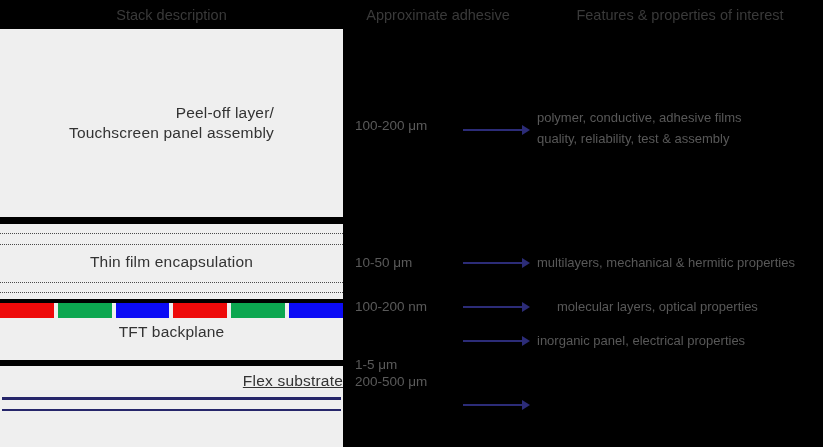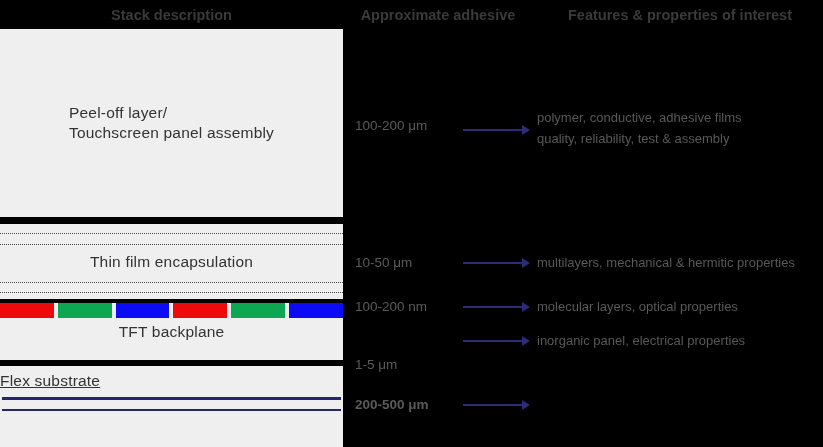--- a/index.html
+++ b/index.html
@@ -5,73 +5,73 @@
   html,body{margin:0;padding:0;background:#000;}
   .canvas{
     position:relative;width:823px;height:447px;overflow:hidden;
     background:var(--bg,#000);
     font-family:"Liberation Sans",sans-serif;
     -webkit-font-smoothing:antialiased;
   }
   
   .hdr{
     position:absolute;top:5px;height:20px;line-height:20px;
-    font-size:14.5px;font-weight:bold;color:var(--header-text,#3a3a3a);
+    font-size:14.5px;font-weight:normal;color:var(--header-text,#3a3a3a);
     text-align:center;white-space:nowrap;
   }
   .hdr-stack{left:0;width:343px;}
   .hdr-thickness{left:348px;width:180px;}
   .hdr-features{left:557px;width:246px;}
 
   
   .layer{position:absolute;left:0;width:343px;background:var(--box,#efefef);}
   .layer-peel{top:29px;height:188px;display:flex;align-items:center;justify-content:center;}
   .layer-encap{top:224px;height:75px;display:flex;align-items:center;justify-content:center;}
   .layer-tft{top:303px;height:57px;}
   .layer-flex{top:366px;height:81px;}
 
   .layer-label{
-    font-size:15.5px;color:var(--label-text,#333);text-align:left;
+    font-size:15.5px;color:var(--label-text,#333);text-align:right;
     line-height:20px;letter-spacing:.2px;
   }
   .tft-label{position:absolute;left:0;right:0;top:0;bottom:0;display:flex;align-items:center;justify-content:center;}
   .flex-label{position:absolute;left:0;right:0;top:5px;text-decoration:underline;}
 
   .dotted{position:absolute;left:0;right:0;height:0;border-top:1px dotted var(--dotted-line,#4a4a4a);}
   .dot1{top:9px;} .dot2{top:20px;} .dot3{top:58px;} .dot4{top:68px;}
 
   .subpixels{position:absolute;top:0;left:0;right:0;height:15px;display:flex;gap:4px;}
   .subpixel{flex:1;height:100%;}
 
   .substrate-line{position:absolute;left:2px;right:2px;background:var(--substrate-line,#26266a);}
   .sline1{top:31px;height:3px;}
   .sline2{top:43px;height:2px;}
 
   
   .thickness{
     position:absolute;left:355px;height:16px;line-height:16px;
     font-size:13.5px;color:var(--thickness-text,#5a5a5a);white-space:nowrap;
   }
-  .t1{top:118px;} .t2{top:255px;} .t3{top:299px;} .t4{top:333px;margin-top:24px;} .t5{top:397px;font-weight:bold;}
+  .t1{top:118px;} .t2{top:255px;} .t3{top:299px;} .t4{top:333px;margin-top:24px;} .t5{top:374px;}
 
   
   .arrow{position:absolute;left:463px;width:60px;height:2px;background:var(--arrow,#2c2c78);}
   .arrow::after{
     content:"";position:absolute;right:-7px;top:-4px;
     border-left:8px solid var(--arrow,#2c2c78);
     border-top:5px solid transparent;border-bottom:5px solid transparent;
   }
   .a1{top:129px;} .a2{top:262px;} .a3{top:306px;} .a4{top:340px;} .a5{top:404px;}
 
   
   .features{
     position:absolute;left:537px;font-size:13px;line-height:21px;
     color:var(--features-text,#585858);white-space:nowrap;
   }
-  .f1{top:107px;} .f2{top:253px;line-height:20px;} .f3{top:297px;line-height:20px;}
+  .f1{top:107px;} .f2{top:253px;line-height:20px;} .f3{top:297px;line-height:20px;margin-left:20px;}
   .f4{top:331px;line-height:20px;} .f5{top:395px;line-height:20px;}
 </style>
 </head>
 <body>
 
 <div class="canvas">
 
   <div class="hdr hdr-stack">Stack description</div>
   <div class="hdr hdr-thickness">Approximate adhesive</div>
   <div class="hdr hdr-features">Features &amp; properties of interest</div>

